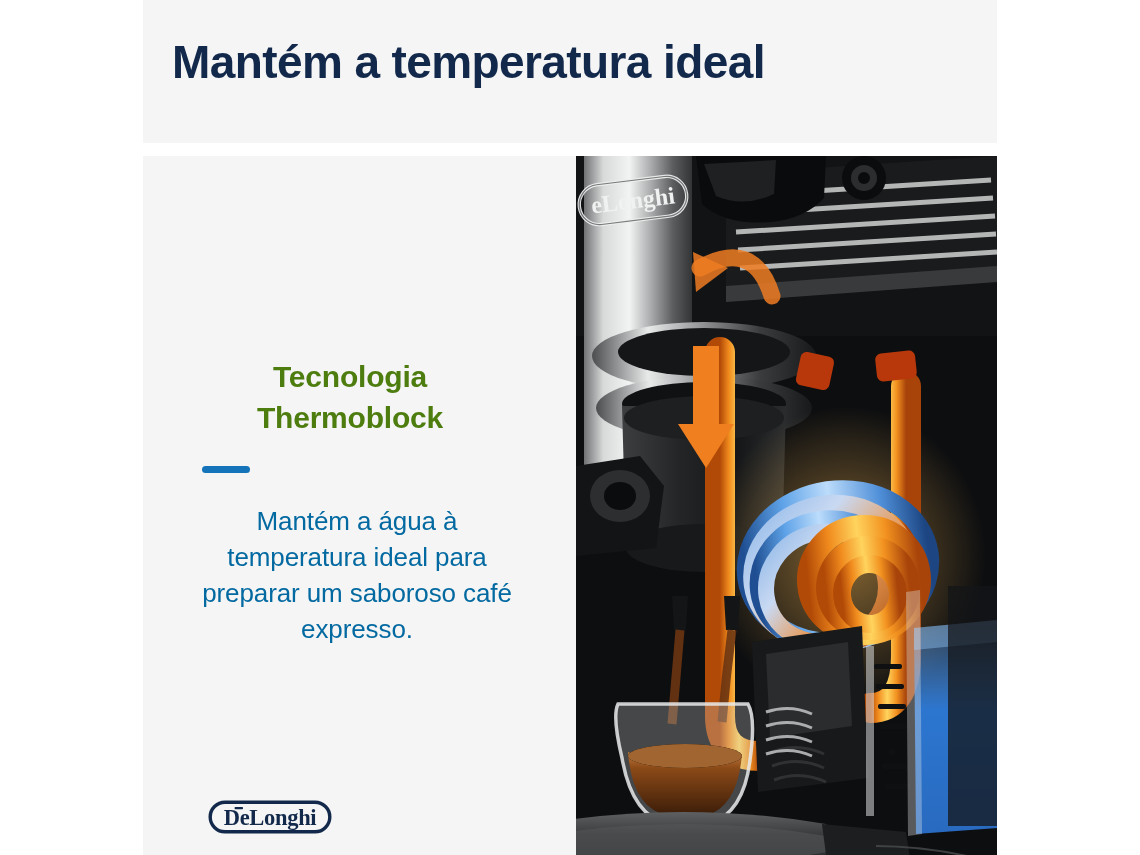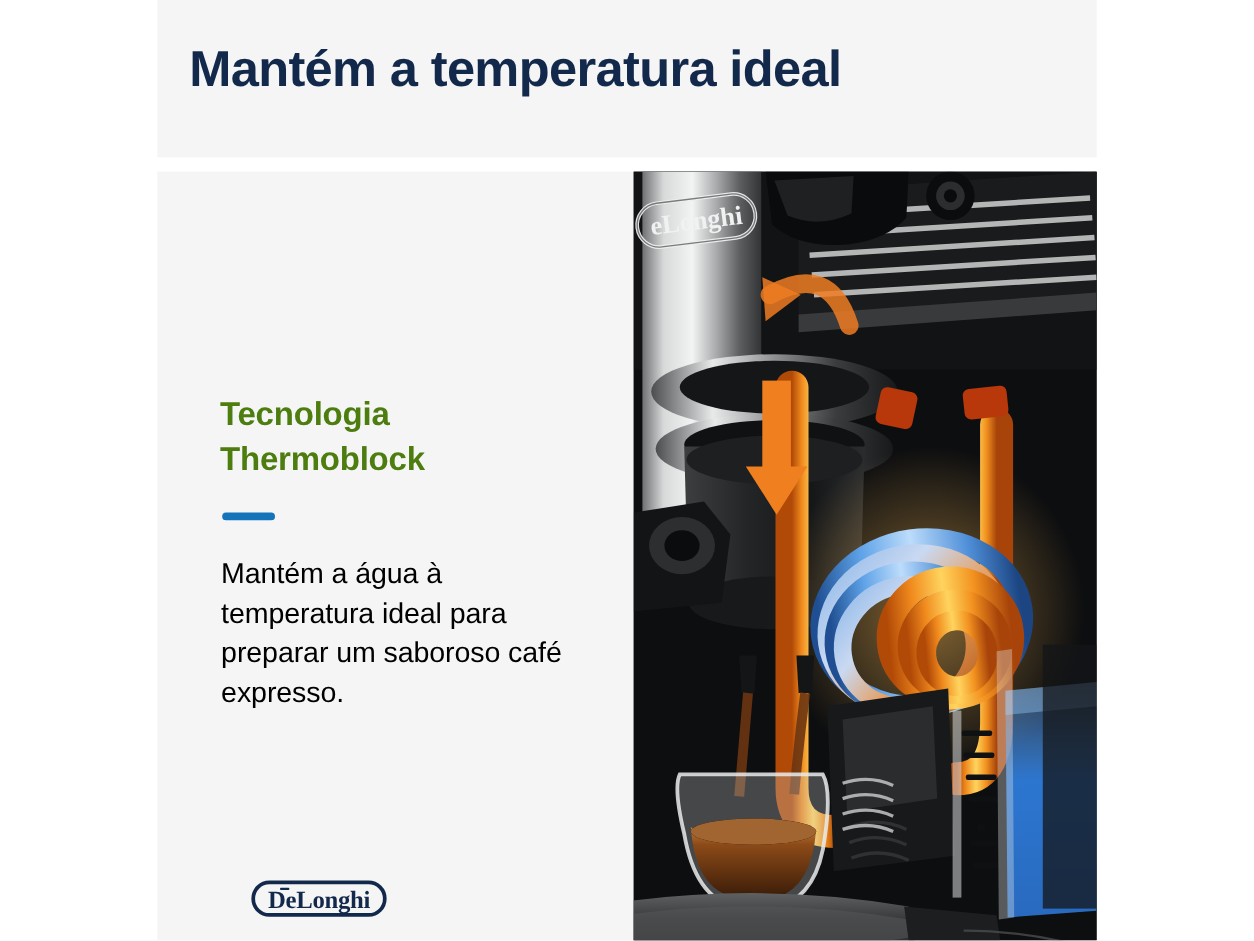--- a/index.html
+++ b/index.html
@@ -13,20 +13,21 @@
     overflow: hidden;
     font-family: "Liberation Sans", sans-serif;
     -webkit-font-smoothing: antialiased;
   }
 
   .page {
     position: relative;
     width: 1140px;
     height: 855px;
     background: #ffffff;
+    text-align: center;
   }
 
   
   .header-band {
     position: absolute;
     left: 143px;
     top: 0;
     width: 854px;
     height: 143px;
     background: #f5f5f5;
@@ -83,27 +84,27 @@
   }
   .feature-body {
     position: absolute;
     left: 1px;
     top: 348px;
     width: 312px;
     font-size: 26px;
     font-weight: 400;
     line-height: 1.38;
     letter-spacing: -0.1px;
-    color: #000000;
+    color: #0369a1;
   }
 
   
   .brand-logo {
     position: absolute;
-    left: 28px;
+    left: 8px;
     top: 641px;
     width: 124px;
     height: 40px;
   }
   .brand-logo svg { display: block; width: 124px; height: 40px; }
 
   
   .product-figure {
     position: absolute;
     left: 433px;

